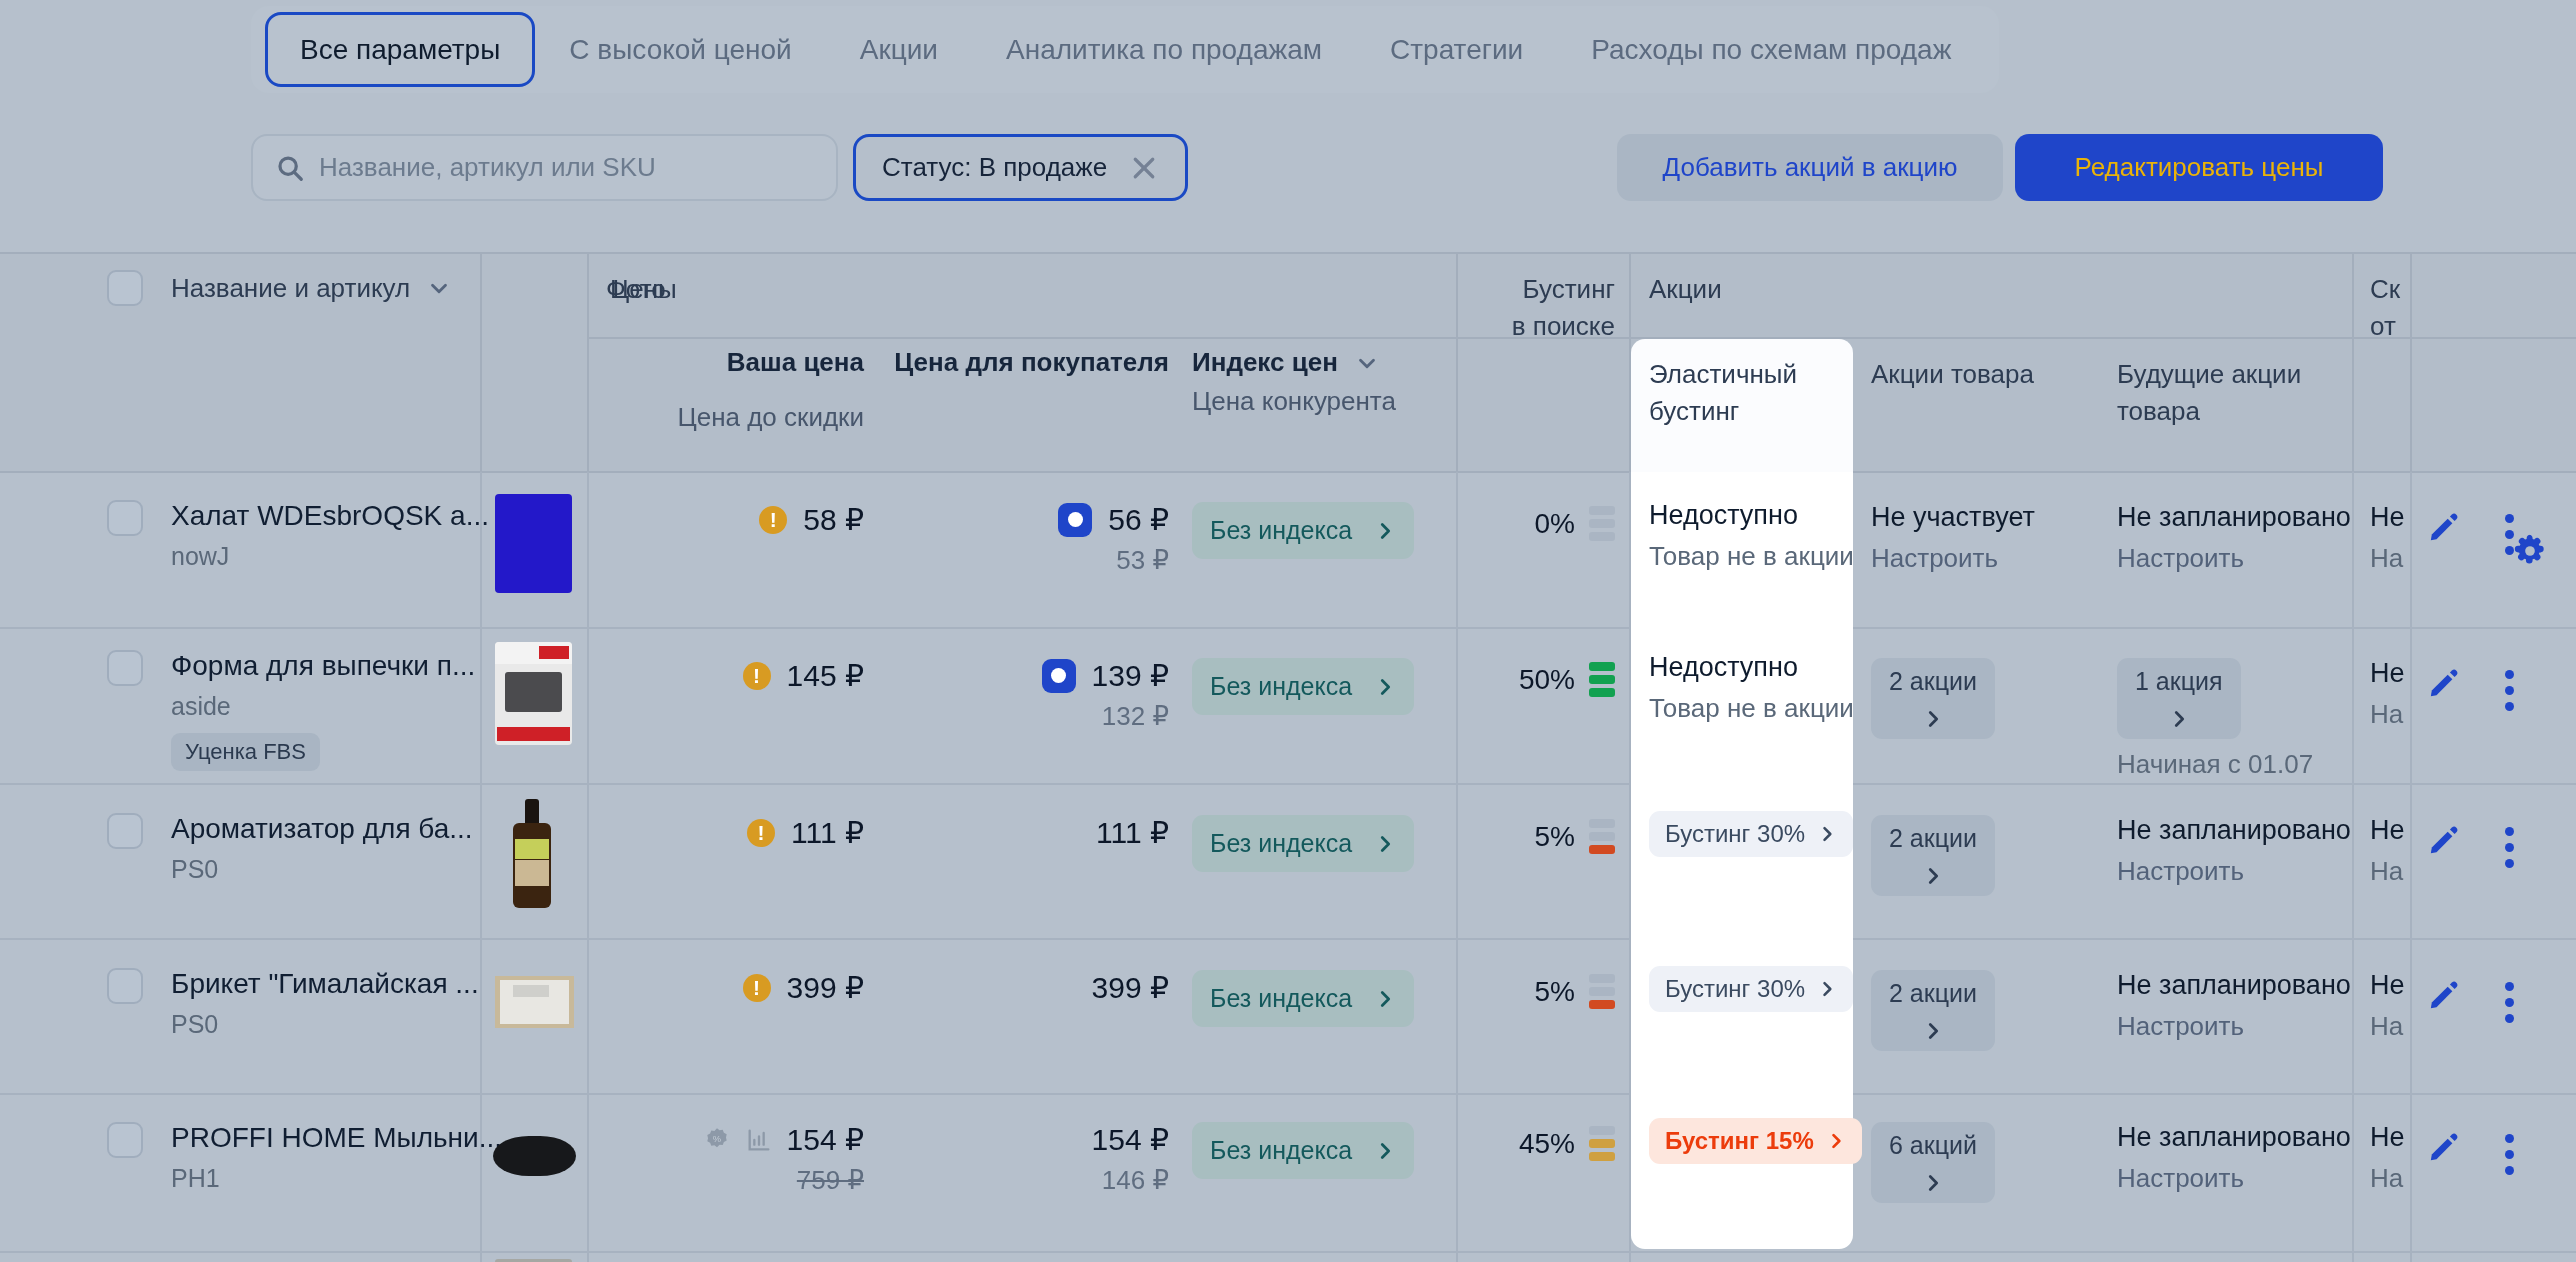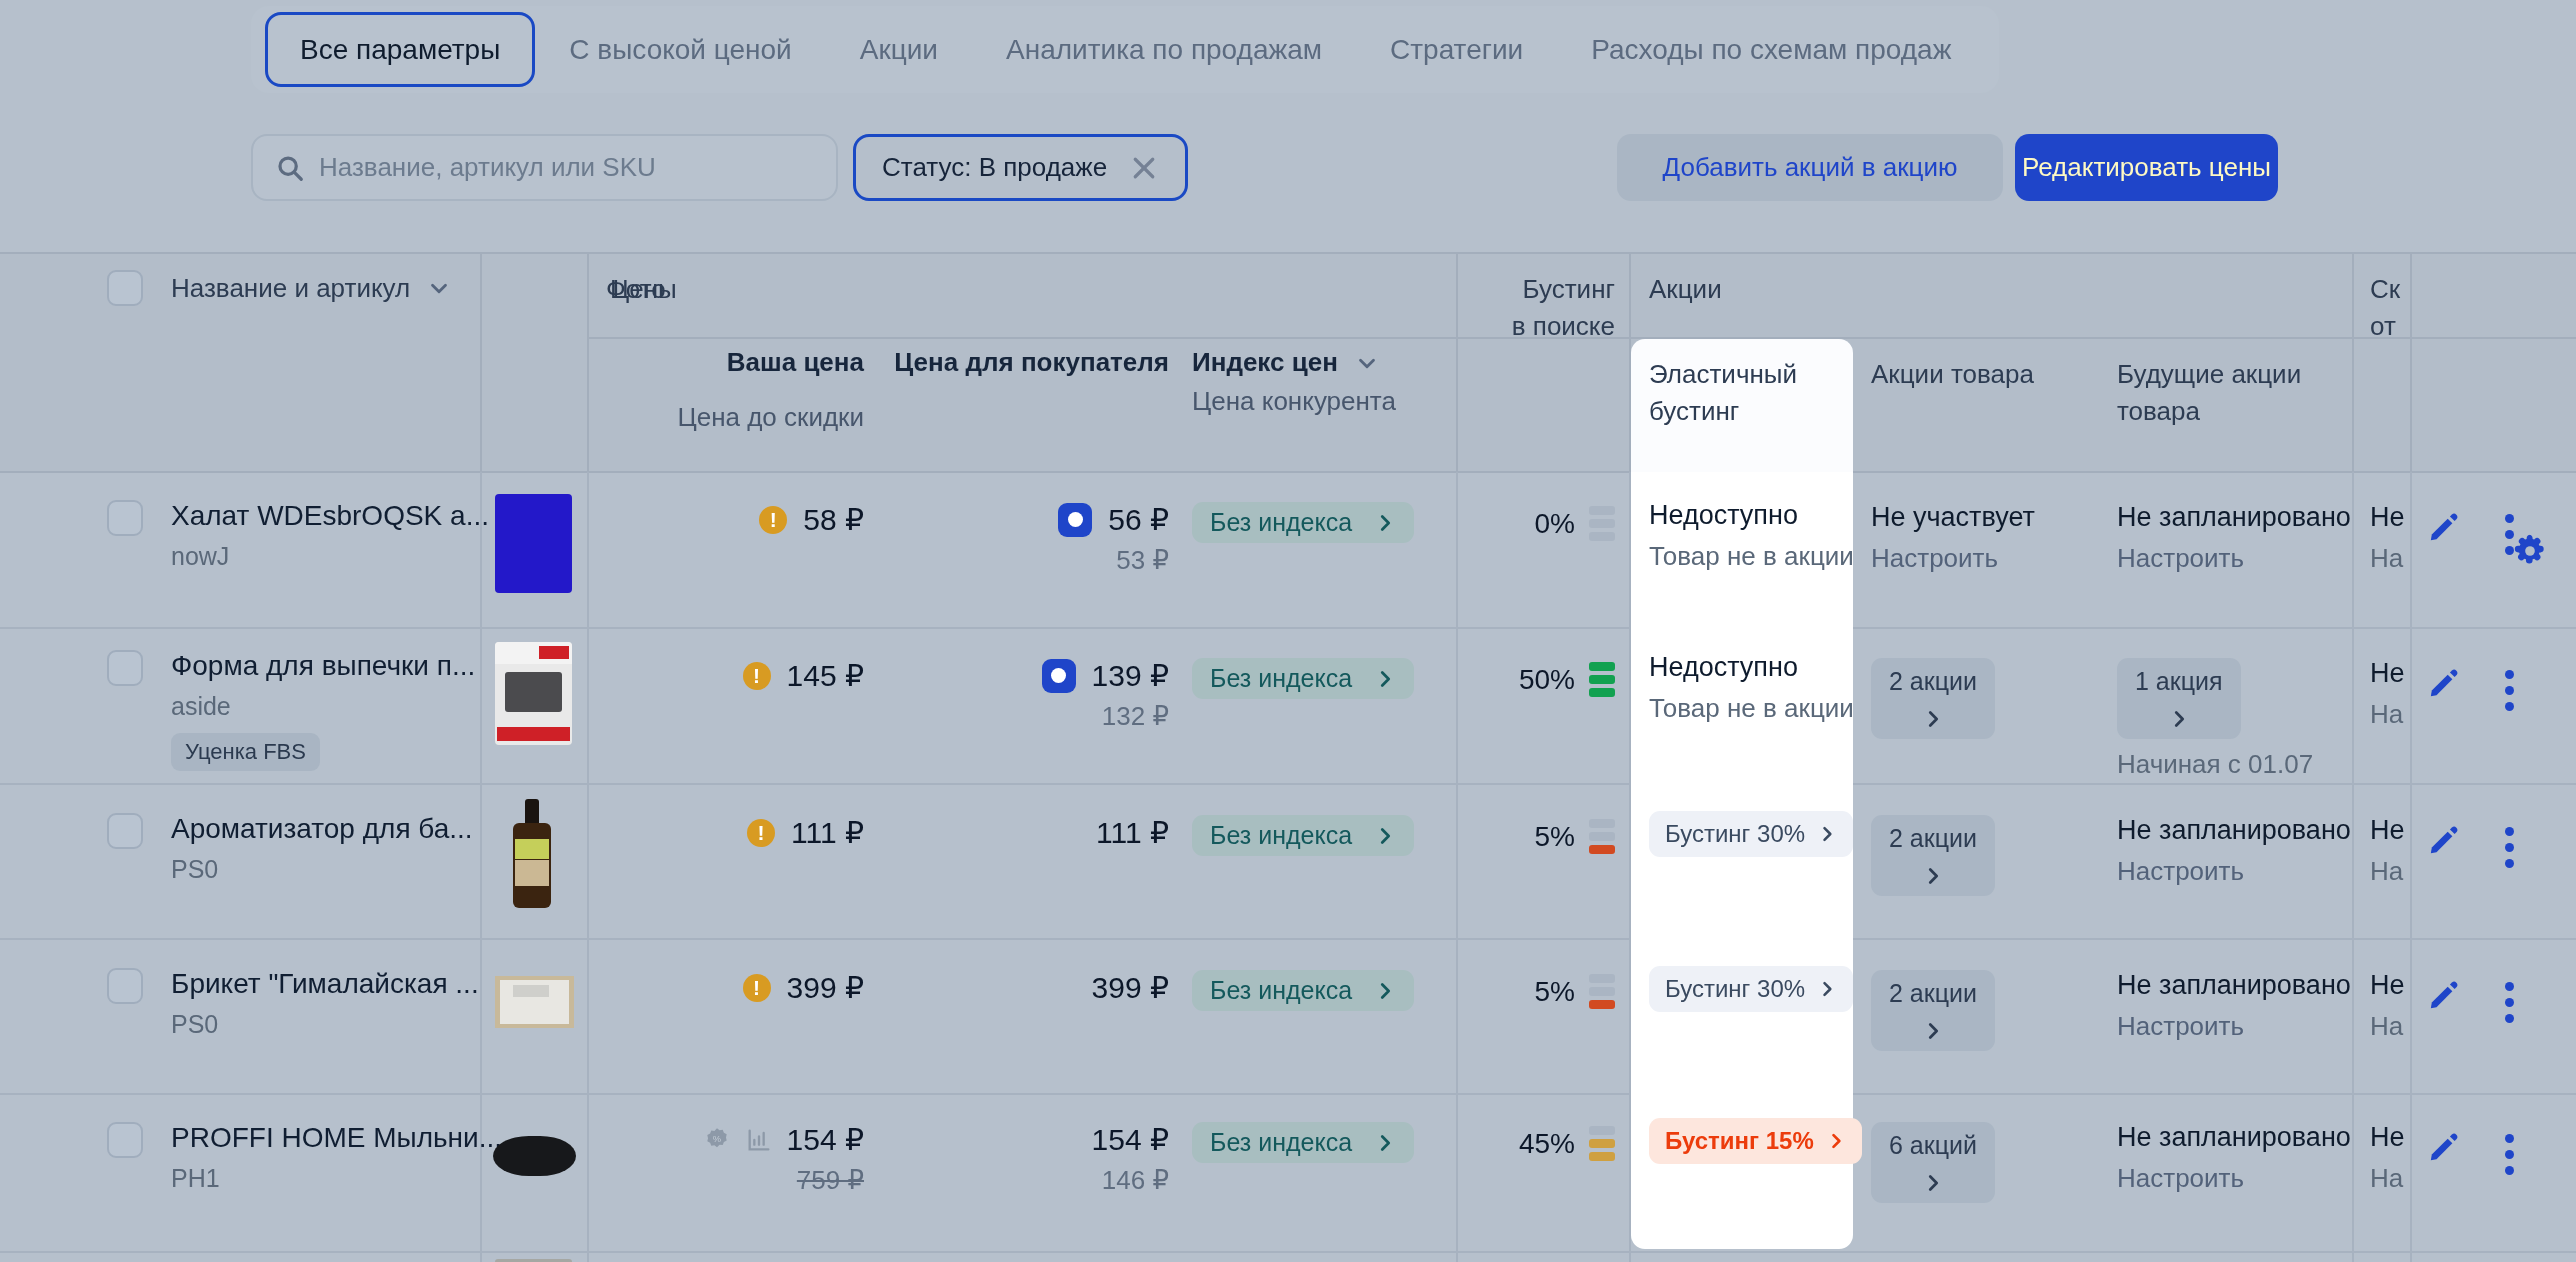--- a/index.html
+++ b/index.html
@@ -44,21 +44,21 @@
   .chip.category{left:1191px;top:10px;border:2px solid #a8b4c2;color:#3f4e63;}
   .xmark{margin-left:22px;opacity:.55;display:flex;}
   .caret{margin-left:20px;display:flex;}
 
   .btn{
     position:absolute;top:10px;height:67px;border-radius:14px;
     display:flex;align-items:center;justify-content:center;
     font-size:26px;cursor:pointer;white-space:nowrap;box-sizing:border-box;
   }
   .btn.secondary{left:1617px;width:386px;background:#aab6c4;color:#1f45c9;}
-  .btn.primary{left:2015px;width:263px;background:#1f45c9;color:#fef9c3;}
+  .btn.primary{left:2015px;width:368px;background:#1f45c9;color:#eab308;}
 
   
   .table{position:absolute;left:0;top:252px;width:2576px;height:1011px;}
   .hdr{position:absolute;left:0;top:0;width:2576px;height:220px;background:#b3bdc9;}
   .hdr .sub-sep{position:absolute;left:587px;top:85px;width:1989px;height:2px;background:#a3aebc;}
   .topline{position:absolute;left:0;top:0;width:2576px;height:2px;background:#a3aebc;}
   .botline{position:absolute;left:0;top:219px;width:2576px;height:2px;background:#a3aebc;}
 
   
   .vsep{position:absolute;width:2px;background:#a3aebc;}
@@ -92,21 +92,21 @@
     display:flex;align-items:center;justify-content:center;
     color:#fff;font-size:21px;font-weight:700;line-height:1;
   }
   .ozlogo{
     width:34px;height:34px;border-radius:9px;background:#1f45c9;flex:none;
     display:flex;align-items:center;justify-content:center;
   }
   .ozlogo i{width:15px;height:15px;border-radius:50%;background:#fff;display:block;}
 
   .idxchip{
-    background:#a8bec0;border-radius:11px;padding:6px 18px;
+    background:#a8bec0;border-radius:11px;padding:14px 18px;
     font-size:25px;color:#14595c;display:inline-flex;align-items:center;
     gap:22px;white-space:nowrap;cursor:pointer;
   }
 
   .pct{font-size:28px;color:#0c1729;}
   .bars{width:26px;display:flex;flex-direction:column;gap:4px;flex:none;}
   .bars i{height:9px;border-radius:3px;display:block;background:#aab5c3;}
 
   .pop{
     position:absolute;left:1631px;width:222px;background:#fff;

